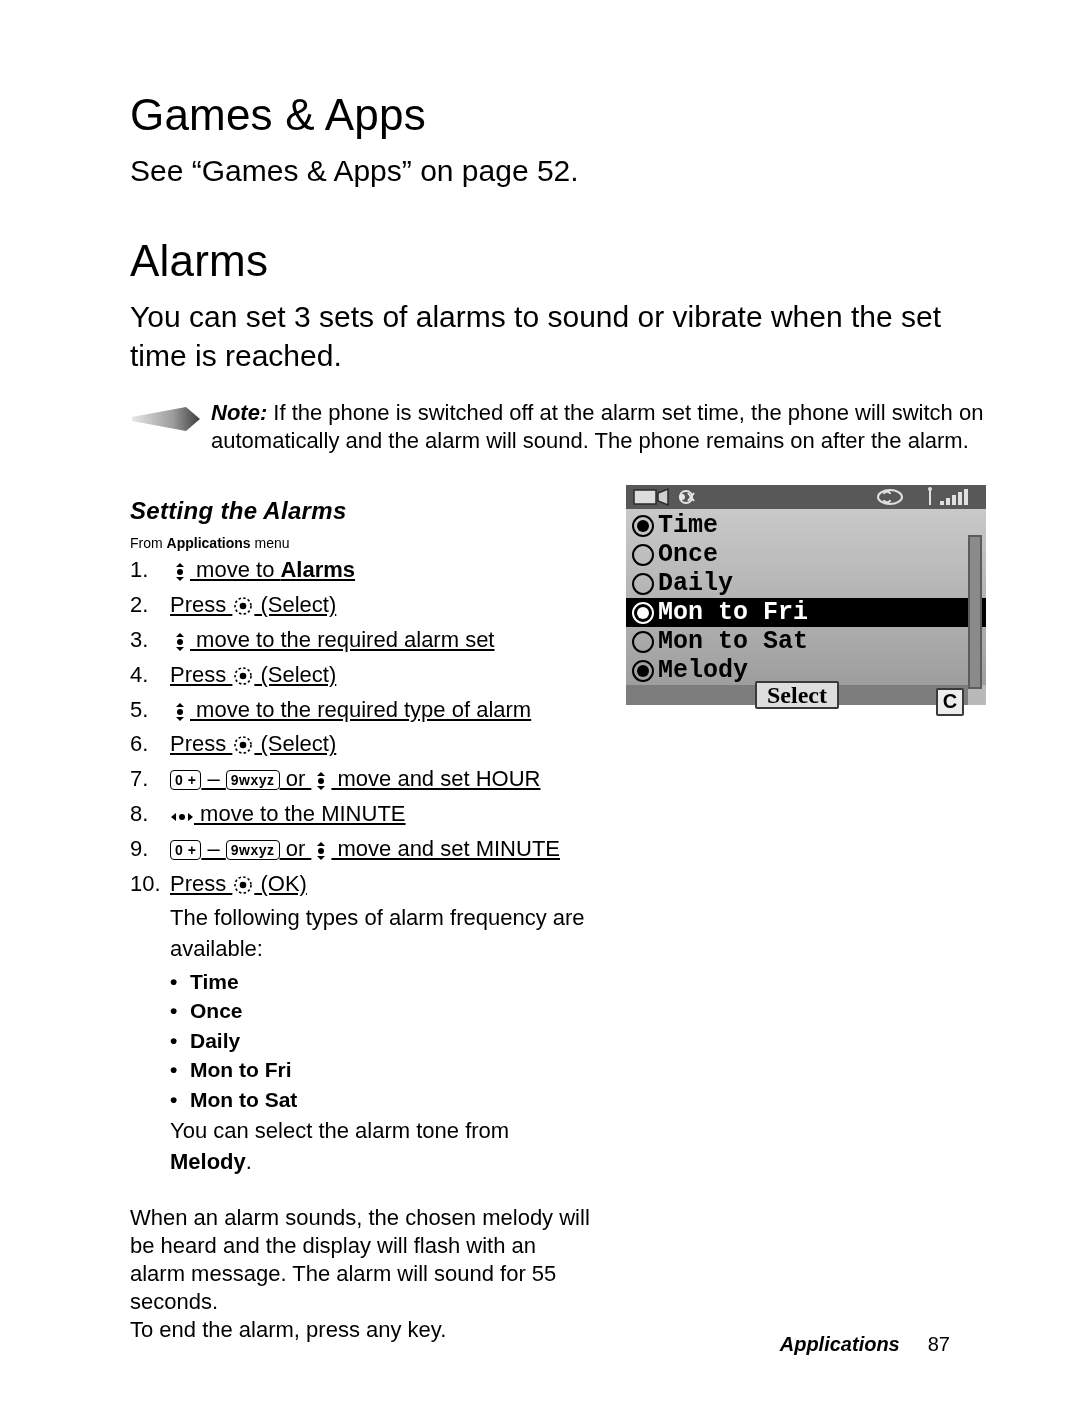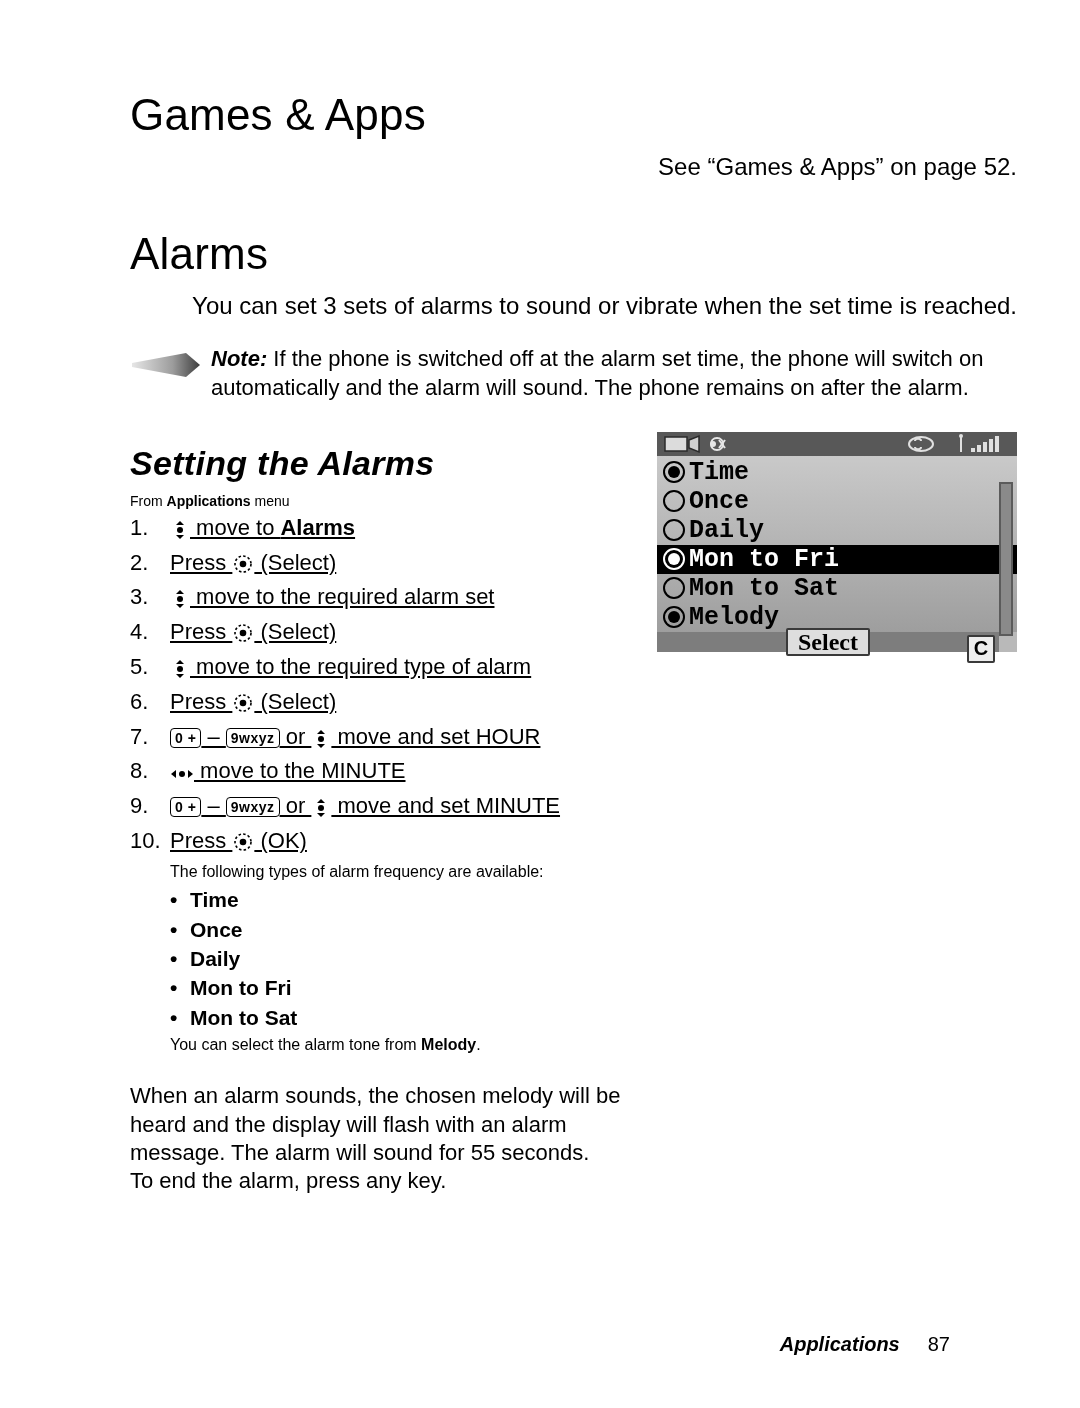--- a/index.html
+++ b/index.html
@@ -7,55 +7,54 @@
     padding: 0;
     background: #fff;
     font-family: Arial, Helvetica, sans-serif;
     color: #000;
   }
   .page {
     width: 1080px;
     height: 1408px;
     position: relative;
     box-sizing: border-box;
-    padding: 90px 63px 0 130px;
+    padding: 90px 94px 0 130px;
   }
   h1 {
     font-size: 44px;
     font-weight: 400;
     margin: 0 0 12px 0;
     letter-spacing: 0.2px;
   }
   h1.second { margin-top: 46px; }
   .body {
-    font-size: 24px;
+    font-size: 30px;
     line-height: 1.28;
     margin: 0 0 2px 0;
-    text-align: right;
   }
   .note-row {
     display: flex;
     gap: 9px;
     margin-top: 24px;
     margin-bottom: 30px;
   }
   .note-row svg { flex: 0 0 auto; margin-top: 2px; }
   .note-text {
     font-size: 22px;
     line-height: 1.28;
   }
   .note-text .lead { font-weight: bold; font-style: italic; }
   .two-col {
     display: flex;
     gap: 32px;
   }
   .leftcol { flex: 1 1 auto; }
   .rightcol { flex: 0 0 auto; }
   h2.sub {
-    font-size: 34px;
+    font-size: 24px;
     font-weight: 700;
     font-style: italic;
     margin: 12px 0 10px 0;
     letter-spacing: 0.3px;
   }
   .from {
     font-size: 14px;
     margin: 2px 0 4px 0;
   }
   .from .b { font-weight: bold; }
@@ -73,21 +72,21 @@
     margin: 0;
     text-decoration: underline;
   }
   ol.steps > li::before {
     content: counter(step) ".";
     position: absolute;
     left: 0;
     top: 0;
   }
   .cont {
-    font-size: 16px;
+    font-size: 22px;
     line-height: 1.4;
     padding-left: 40px;
     margin: 0;
   }
   .bullets {
     list-style: none;
     margin: 2px 0 2px 0;
     padding: 0 0 0 40px;
     font-size: 21px;
     line-height: 1.4;

